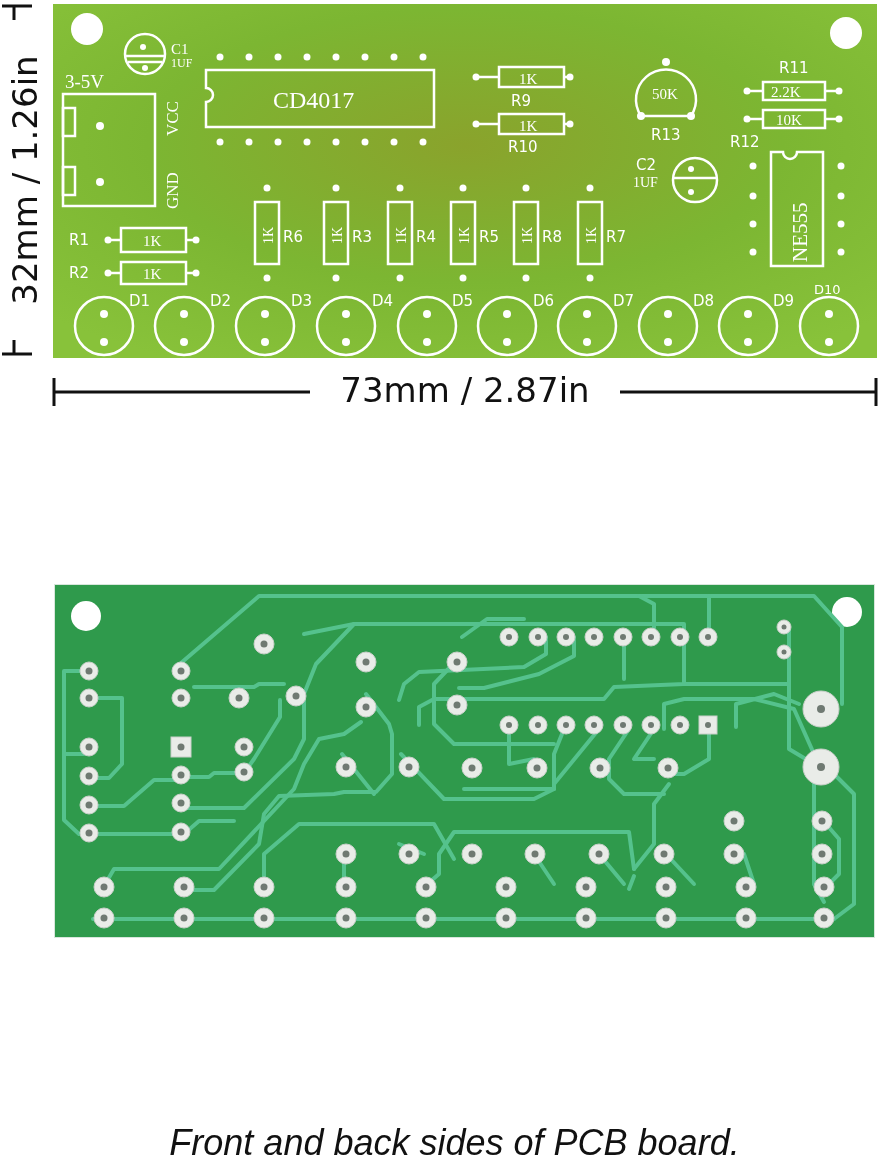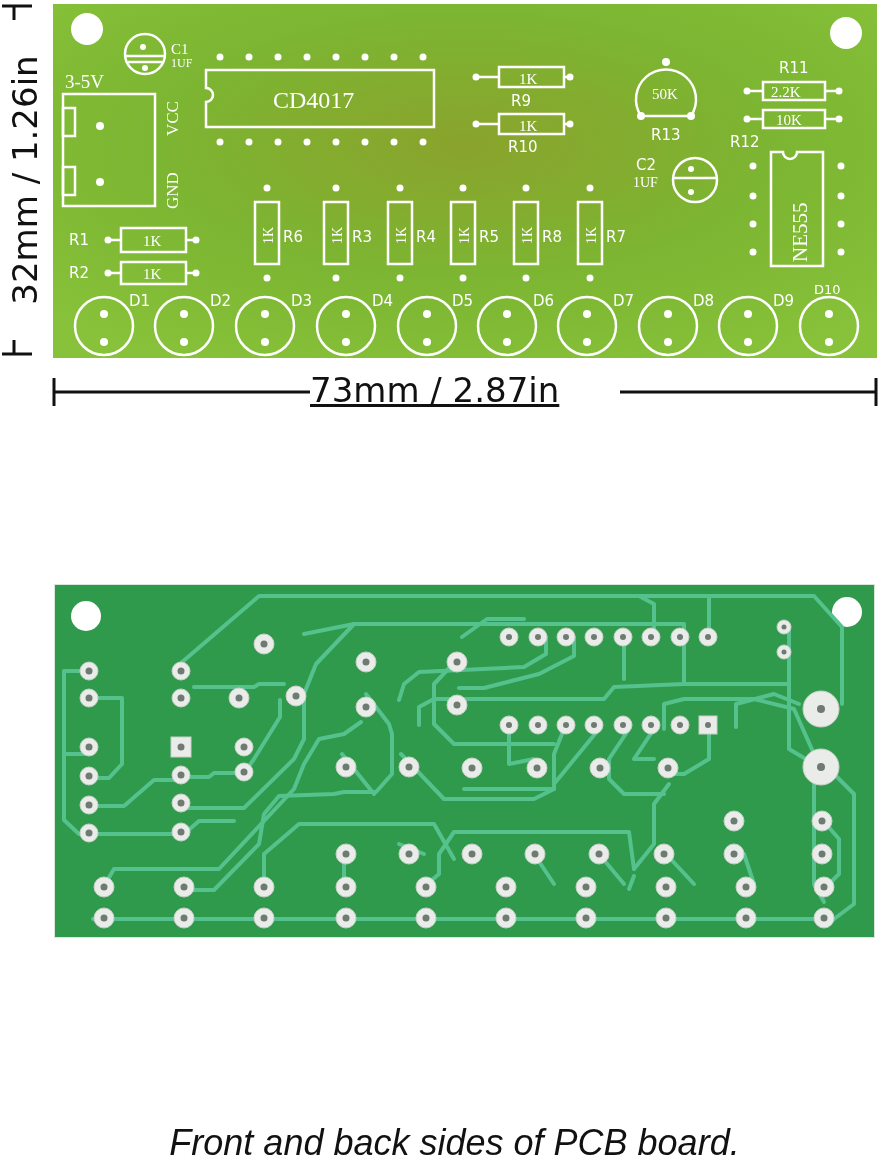--- a/index.html
+++ b/index.html
@@ -4,21 +4,21 @@
 <style>
   html, body { margin:0; padding:0; background:#ffffff; }
   body { width:881px; height:1167px; position:relative; overflow:hidden; font-family:"DejaVu Sans", sans-serif; }
   .abs { position:absolute; }
   #front-board { left:53px; top:4px; width:824px; height:354px; }
   #back-board { left:54px; top:584px; width:821px; height:354px; }
   .dim-v { left:0; top:0; width:50px; height:360px; }
   .dim-h { left:50px; top:368px; width:830px; height:50px; }
   .dim-label { font-family:"DejaVu Sans", sans-serif; font-size:34px; color:#111; white-space:nowrap; }
   #dim-height-label { left:-135px; top:160px; width:320px; text-align:center; transform:rotate(-90deg); background:#fff; padding:0 6px; box-sizing:border-box; }
-  #dim-width-label { left:310px; top:370px; width:310px; text-align:left; background:#fff;text-decoration:underline; }
+  #dim-width-label { left:310px; top:370px; width:310px; text-align:center; background:#fff; }
   #caption { left:0; top:1122px; width:881px; text-align:center; font-family:"Liberation Sans", sans-serif; font-style:italic; font-size:36px; color:#111;padding-left:14px; }
   svg text { font-family:"Liberation Serif", serif; }
   .silk-sans { font-family:"DejaVu Sans", sans-serif; }
 </style>
 </head>
 <body>
 
 <svg class="abs dim-v" width="50" height="360" viewBox="0 0 50 360">
   <line x1="14" y1="6" x2="14" y2="354" stroke="#111" stroke-width="3"></line>
   <line x1="2" y1="6" x2="32" y2="6" stroke="#111" stroke-width="3"></line>

